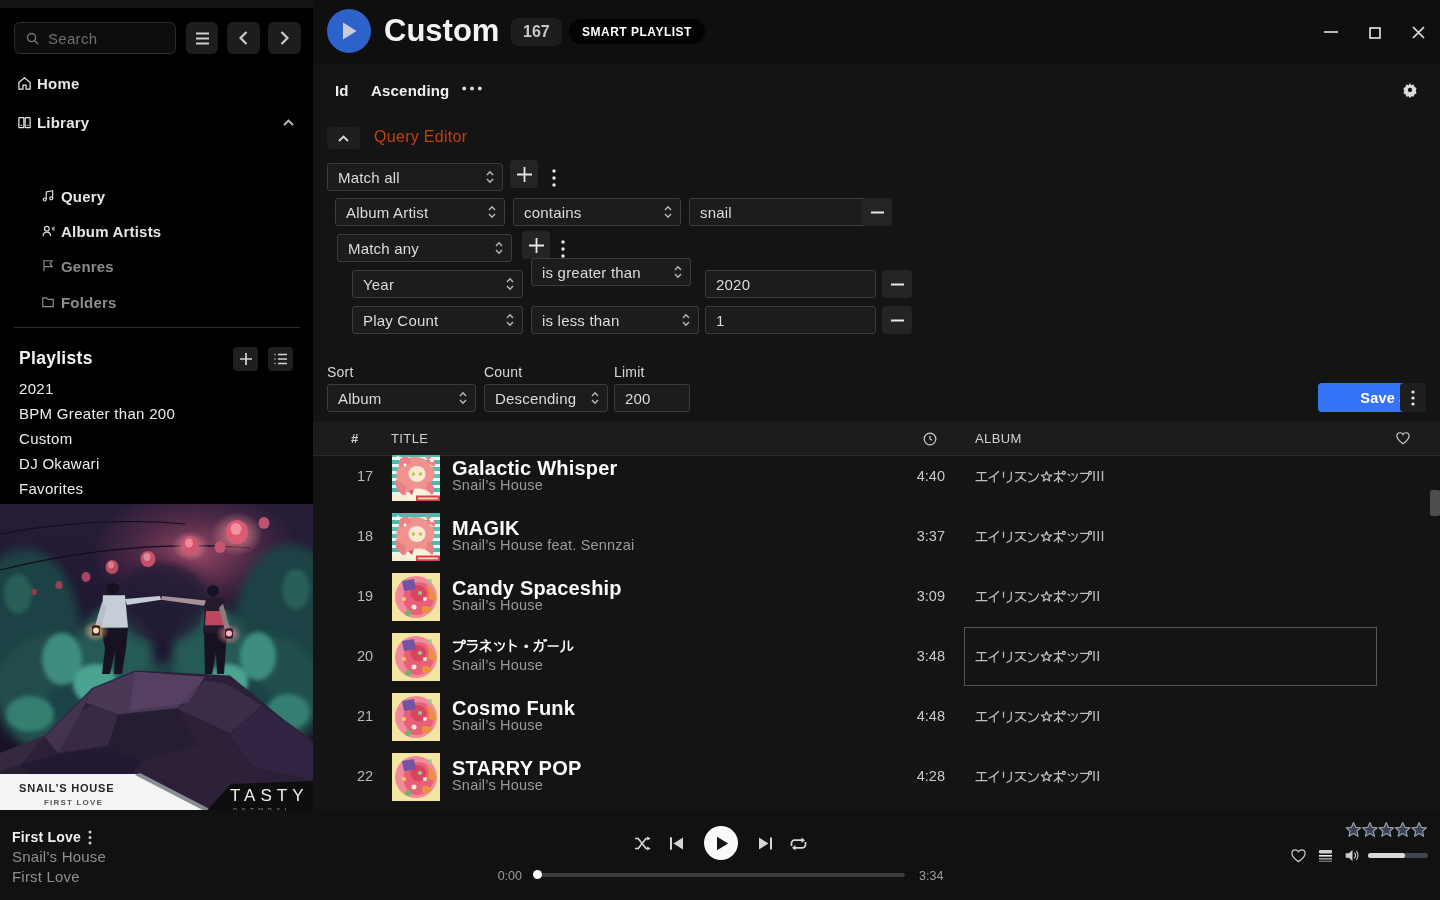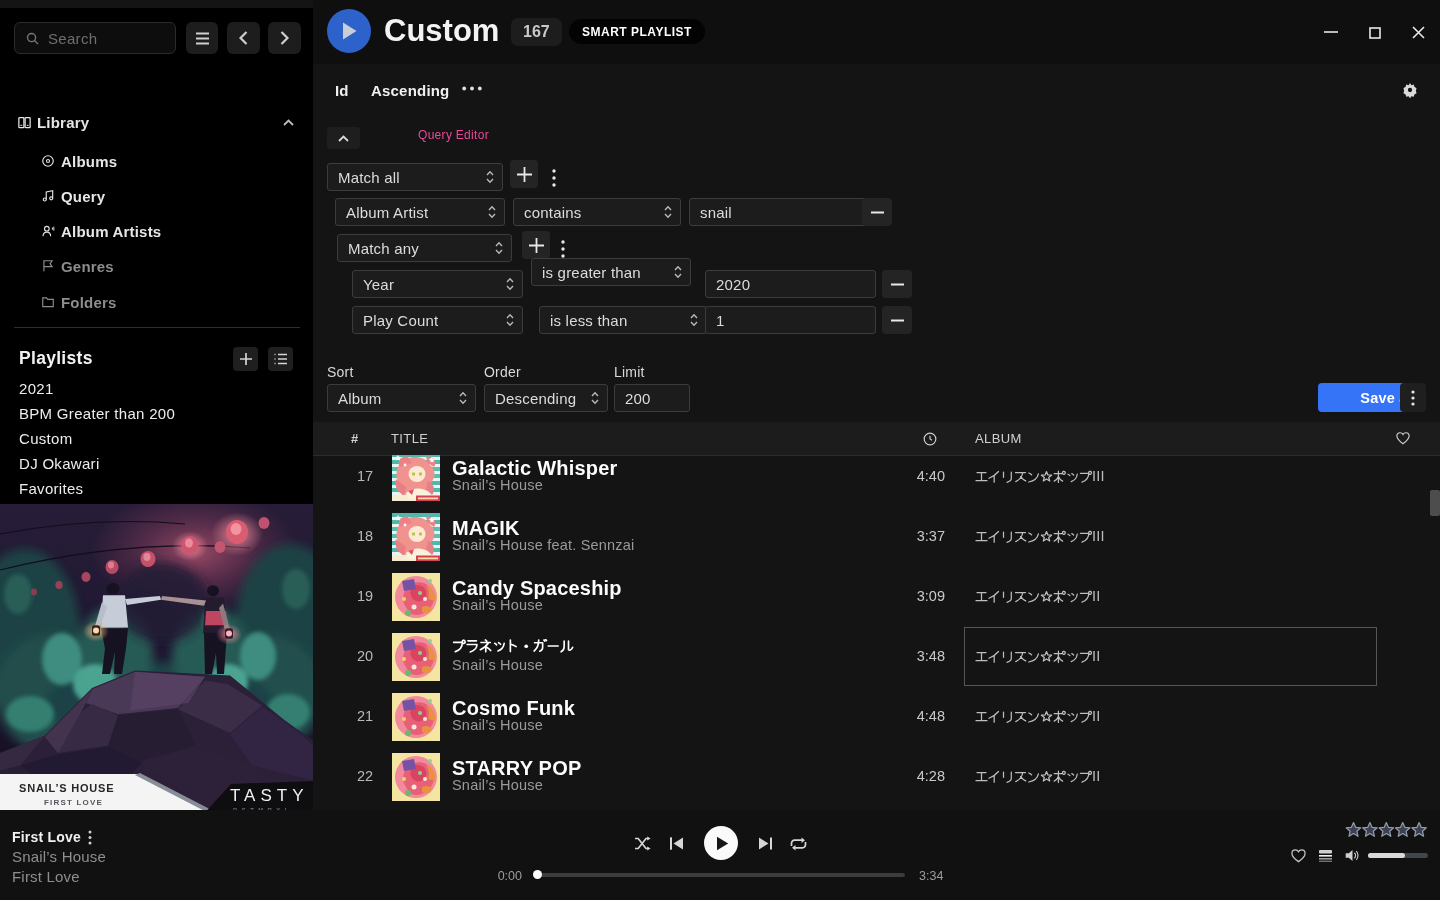--- a/index.html
+++ b/index.html
@@ -177,37 +177,36 @@
         <svg width="9" height="14" viewBox="0 0 9 14" fill="none" stroke="#cfcfcf" stroke-width="2.2">
           <path d="M7.5 1 L1.5 7 L7.5 13"></path>
         </svg>
       </div>
   <div class="sbtn" style="left:268px; width:33px;">
         <svg width="9" height="14" viewBox="0 0 9 14" fill="none" stroke="#cfcfcf" stroke-width="2.2">
           <path d="M1.5 1 L7.5 7 L1.5 13"></path>
         </svg>
       </div>
 
+  <div class="nav" style="top:58px;">
+        <svg style="left:17px" width="15" height="15" viewBox="0 0 24 24" fill="none" stroke="#e6e6e6" stroke-width="2">
+          <path d="M3 10.5 L12 3 L21 10.5 V21 H14.5 V14.5 H9.5 V21 H3 Z"></path>
+        </svg>
+        <span style="margin-left:37px">Home</span>
+      </div>
   <div class="nav" style="top:97px;">
         <svg style="left:17px" width="15" height="15" viewBox="0 0 24 24" fill="none" stroke="#e6e6e6" stroke-width="2">
           <rect x="3" y="4" width="8" height="16" rx="1"></rect>
           <rect x="13" y="4" width="8" height="16" rx="1"></rect>
           <path d="M5.5 16.5h3M15.5 16.5h3" stroke-width="1.6"></path>
         </svg>
         <span style="margin-left:37px">Library</span>
     <svg style="left:283px" width="11" height="7" viewBox="0 0 11 7" fill="none" stroke="#bdbdbd" stroke-width="1.8">
           <path d="M1 6 L5.5 1.5 L10 6"></path>
         </svg>
-      </div>
-  <div class="nav" style="top:136px;">
-        <svg style="left:41px" width="14" height="14" viewBox="0 0 24 24" fill="none" stroke="#e0e0e0" stroke-width="2">
-          <circle cx="12" cy="12" r="9"></circle>
-          <circle cx="12" cy="12" r="2.6"></circle>
-        </svg>
-        <span style="margin-left:61px">Albums</span>
       </div>
   <div class="nav" style="top:171px;">
         <svg style="left:41px" width="14" height="14" viewBox="0 0 24 24" fill="none" stroke="#e0e0e0" stroke-width="2">
           <path d="M9 18 V5 L20 3 V16"></path>
           <circle cx="6.5" cy="18" r="2.6"></circle>
           <circle cx="17.5" cy="16" r="2.6"></circle>
         </svg>
         <span style="margin-left:61px">Query</span>
       </div>
   <div class="nav" style="top:206px;">
@@ -407,21 +406,21 @@
       </svg>
   <svg style="position:absolute; left:1089px; top:18px;" width="16" height="16" viewBox="0 0 24 24" fill="#d9d9d9">
         <path d="M12 1.5 l2 3.2 3.6-1 1 3.6 3.2 2 -1 3.7 1 3.7 -3.2 2 -1 3.6 -3.6-1 -2 3.2 -2-3.2 -3.6 1 -1-3.6 -3.2-2 1-3.7 -1-3.7 3.2-2 1-3.6 3.6 1 Z M12 15.2 a3.2 3.2 0 1 0 0-6.4 a3.2 3.2 0 0 0 0 6.4 Z" fill-rule="evenodd"></path>
       </svg>
 
   <div style="position:absolute; left:14px; top:63px; width:33px; height:22px; background:#1e1e1e; border-radius:4px; display:flex; align-items:center; justify-content:center;">
         <svg width="11" height="7" viewBox="0 0 11 7" fill="none" stroke="#d9d9d9" stroke-width="1.8">
           <path d="M1 6 L5.5 1.5 L10 6"></path>
         </svg>
       </div>
-  <div style="position:absolute; left:61px; top:64px; color:#ec4899; font-size:12px; letter-spacing:.3px;margin-left:44px;">Query Editor</div>
+  <div style="position:absolute; left:61px; top:64px; color:#c2410c; font-size:16px; letter-spacing:.3px;">Query Editor</div>
 
   <div class="qsel" style="left:14px; top:99px; width:176px;">Match all<svg class="ud" width="8" height="14" viewBox="0 0 8 14" fill="none" stroke="#b9b9b9" stroke-width="1.4">
           <path d="M1 5 L4 1.8 L7 5 M1 9 L4 12.2 L7 9"></path>
         </svg></div>
   <div class="qplus" style="left:197px; top:96px;">
         <svg width="15" height="15" viewBox="0 0 15 15" stroke="#e8e8e8" stroke-width="1.8">
           <path d="M7.5 0v15M0 7.5h15"></path>
         </svg>
       </div>
   <svg class="vdots" style="left:239px; top:105px;" width="4" height="18" viewBox="0 0 4 18" fill="#e8e8e8">
@@ -466,32 +465,32 @@
   <div class="qsel" style="left:392px; top:206px; width:171px;">2020</div>
   <div class="qminus" style="left:569px; top:206px;">
         <svg width="13" height="3" viewBox="0 0 13 3" stroke="#e8e8e8" stroke-width="2">
           <path d="M0 1.5h13"></path>
         </svg>
       </div>
 
   <div class="qsel" style="left:39px; top:242px; width:171px;">Play Count<svg class="ud" width="8" height="14" viewBox="0 0 8 14" fill="none" stroke="#b9b9b9" stroke-width="1.4">
           <path d="M1 5 L4 1.8 L7 5 M1 9 L4 12.2 L7 9"></path>
         </svg></div>
-  <div class="qsel" style="left:218px; top:242px; width:168px;margin-left:8px;">is less than<svg class="ud" width="8" height="14" viewBox="0 0 8 14" fill="none" stroke="#b9b9b9" stroke-width="1.4">
+  <div class="qsel" style="left:218px; top:242px; width:168px;">is less than<svg class="ud" width="8" height="14" viewBox="0 0 8 14" fill="none" stroke="#b9b9b9" stroke-width="1.4">
           <path d="M1 5 L4 1.8 L7 5 M1 9 L4 12.2 L7 9"></path>
         </svg></div>
   <div class="qsel" style="left:392px; top:242px; width:171px;">1</div>
   <div class="qminus" style="left:569px; top:242px;">
         <svg width="13" height="3" viewBox="0 0 13 3" stroke="#e8e8e8" stroke-width="2">
           <path d="M0 1.5h13"></path>
         </svg>
       </div>
 
   <div class="lbl" style="left:14px; top:300px;">Sort</div>
-  <div class="lbl" style="left:171px; top:300px;">Order</div>
+  <div class="lbl" style="left:171px; top:300px;">Count</div>
   <div class="lbl" style="left:301px; top:300px;">Limit</div>
   <div class="qsel" style="left:14px; top:320px; width:149px;">Album<svg class="ud" width="8" height="14" viewBox="0 0 8 14" fill="none" stroke="#b9b9b9" stroke-width="1.4">
           <path d="M1 5 L4 1.8 L7 5 M1 9 L4 12.2 L7 9"></path>
         </svg></div>
   <div class="qsel" style="left:171px; top:320px; width:124px;">Descending<svg class="ud" width="8" height="14" viewBox="0 0 8 14" fill="none" stroke="#b9b9b9" stroke-width="1.4">
           <path d="M1 5 L4 1.8 L7 5 M1 9 L4 12.2 L7 9"></path>
         </svg></div>
   <div class="qsel" style="left:301px; top:320px; width:76px;">200</div>
   <div id="saveas">Save as</div>
   <div style="position:absolute; left:1087px; top:319px; width:26px; height:29px; background:#1f1f1f; border-radius:4px; display:flex; align-items:center; justify-content:center;">

